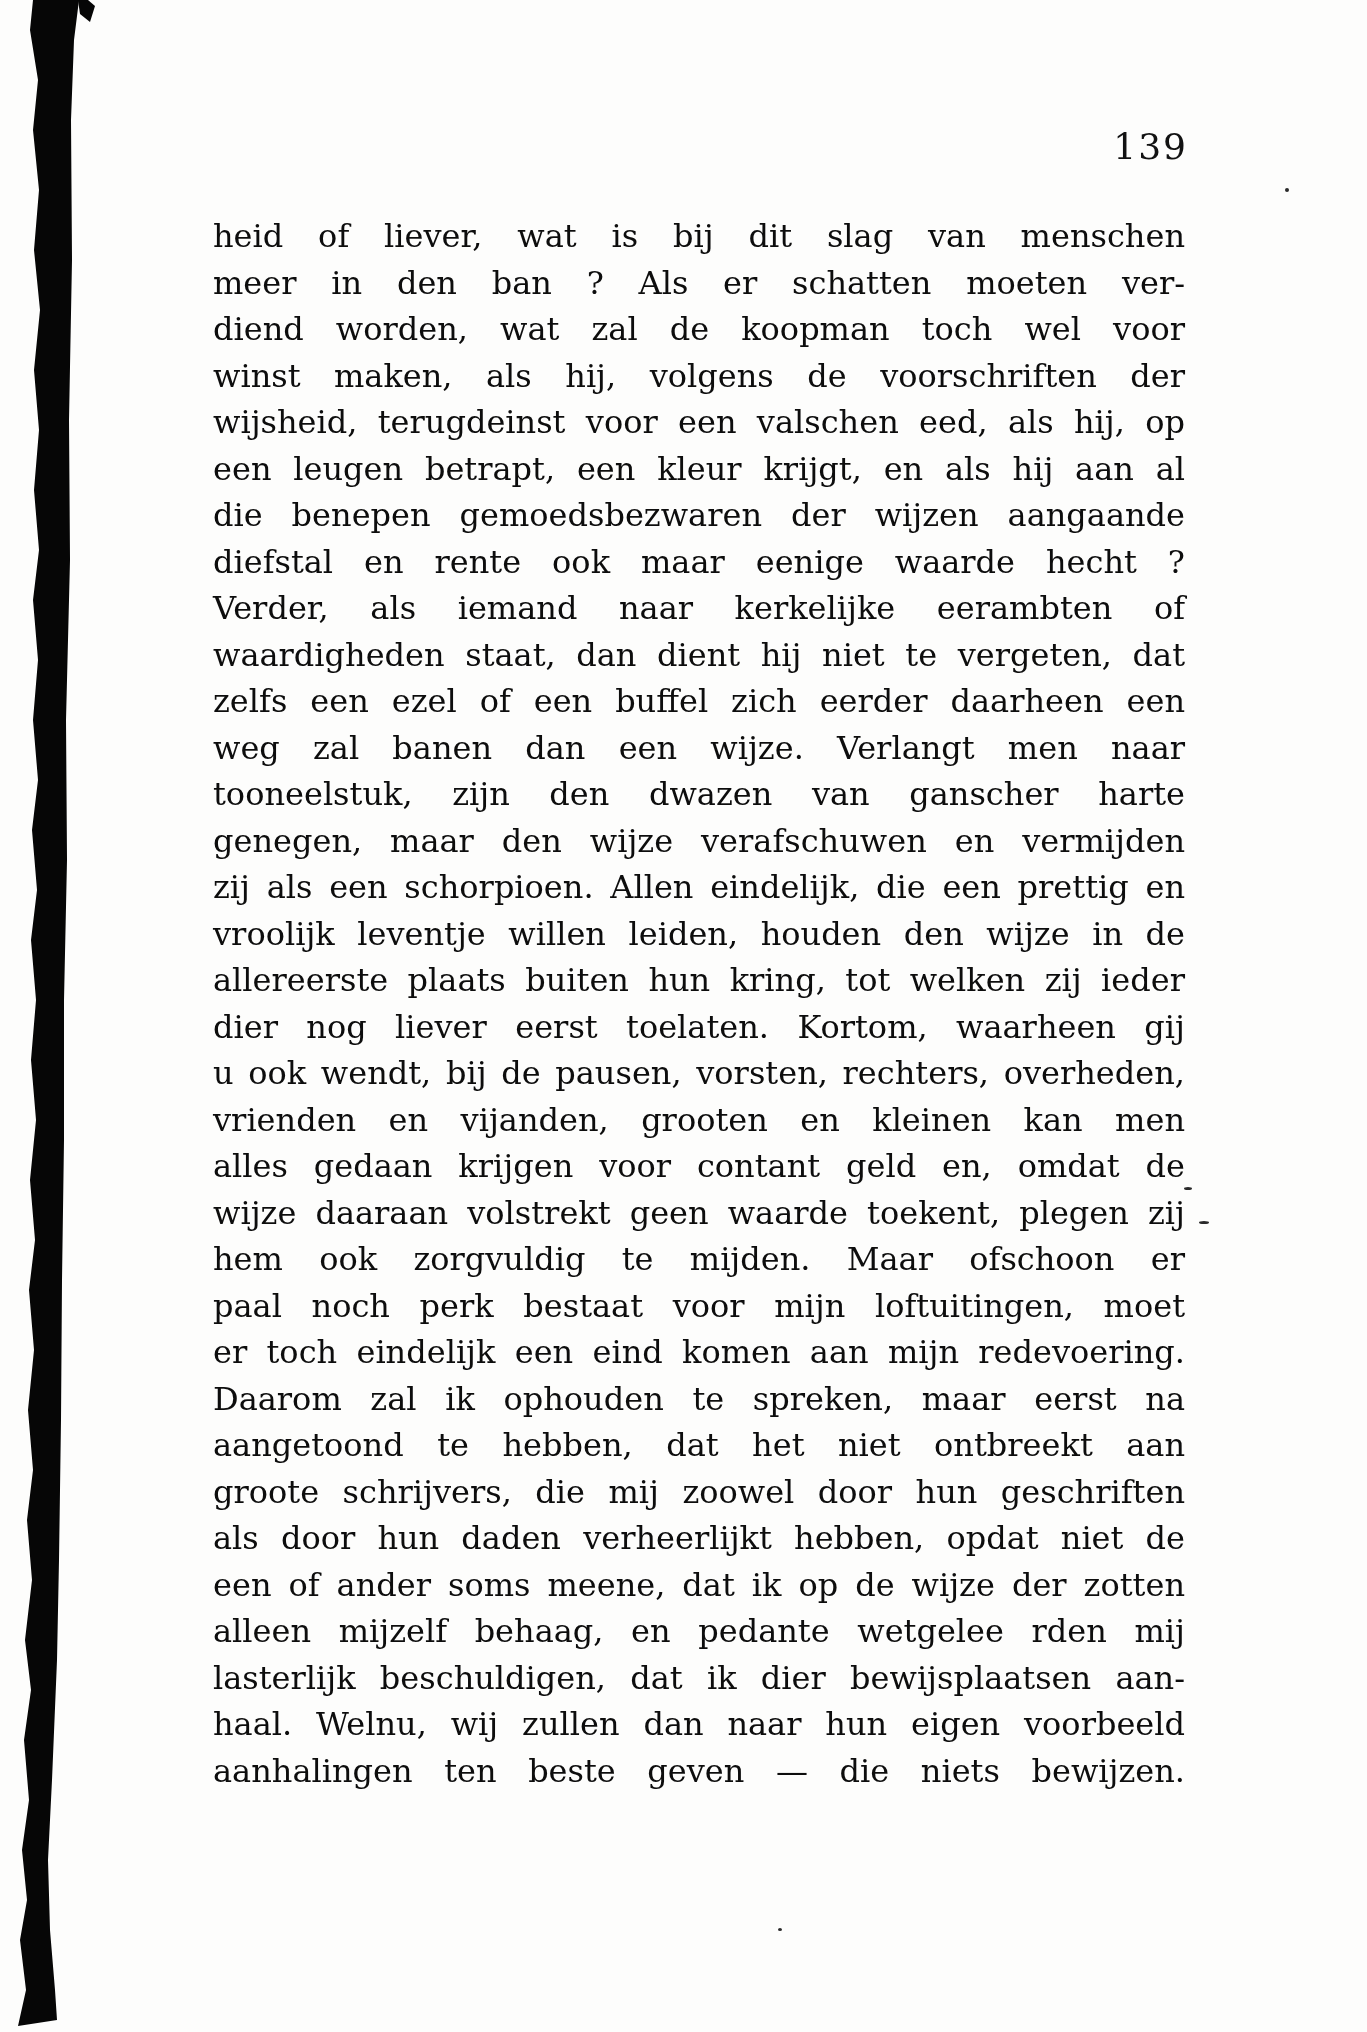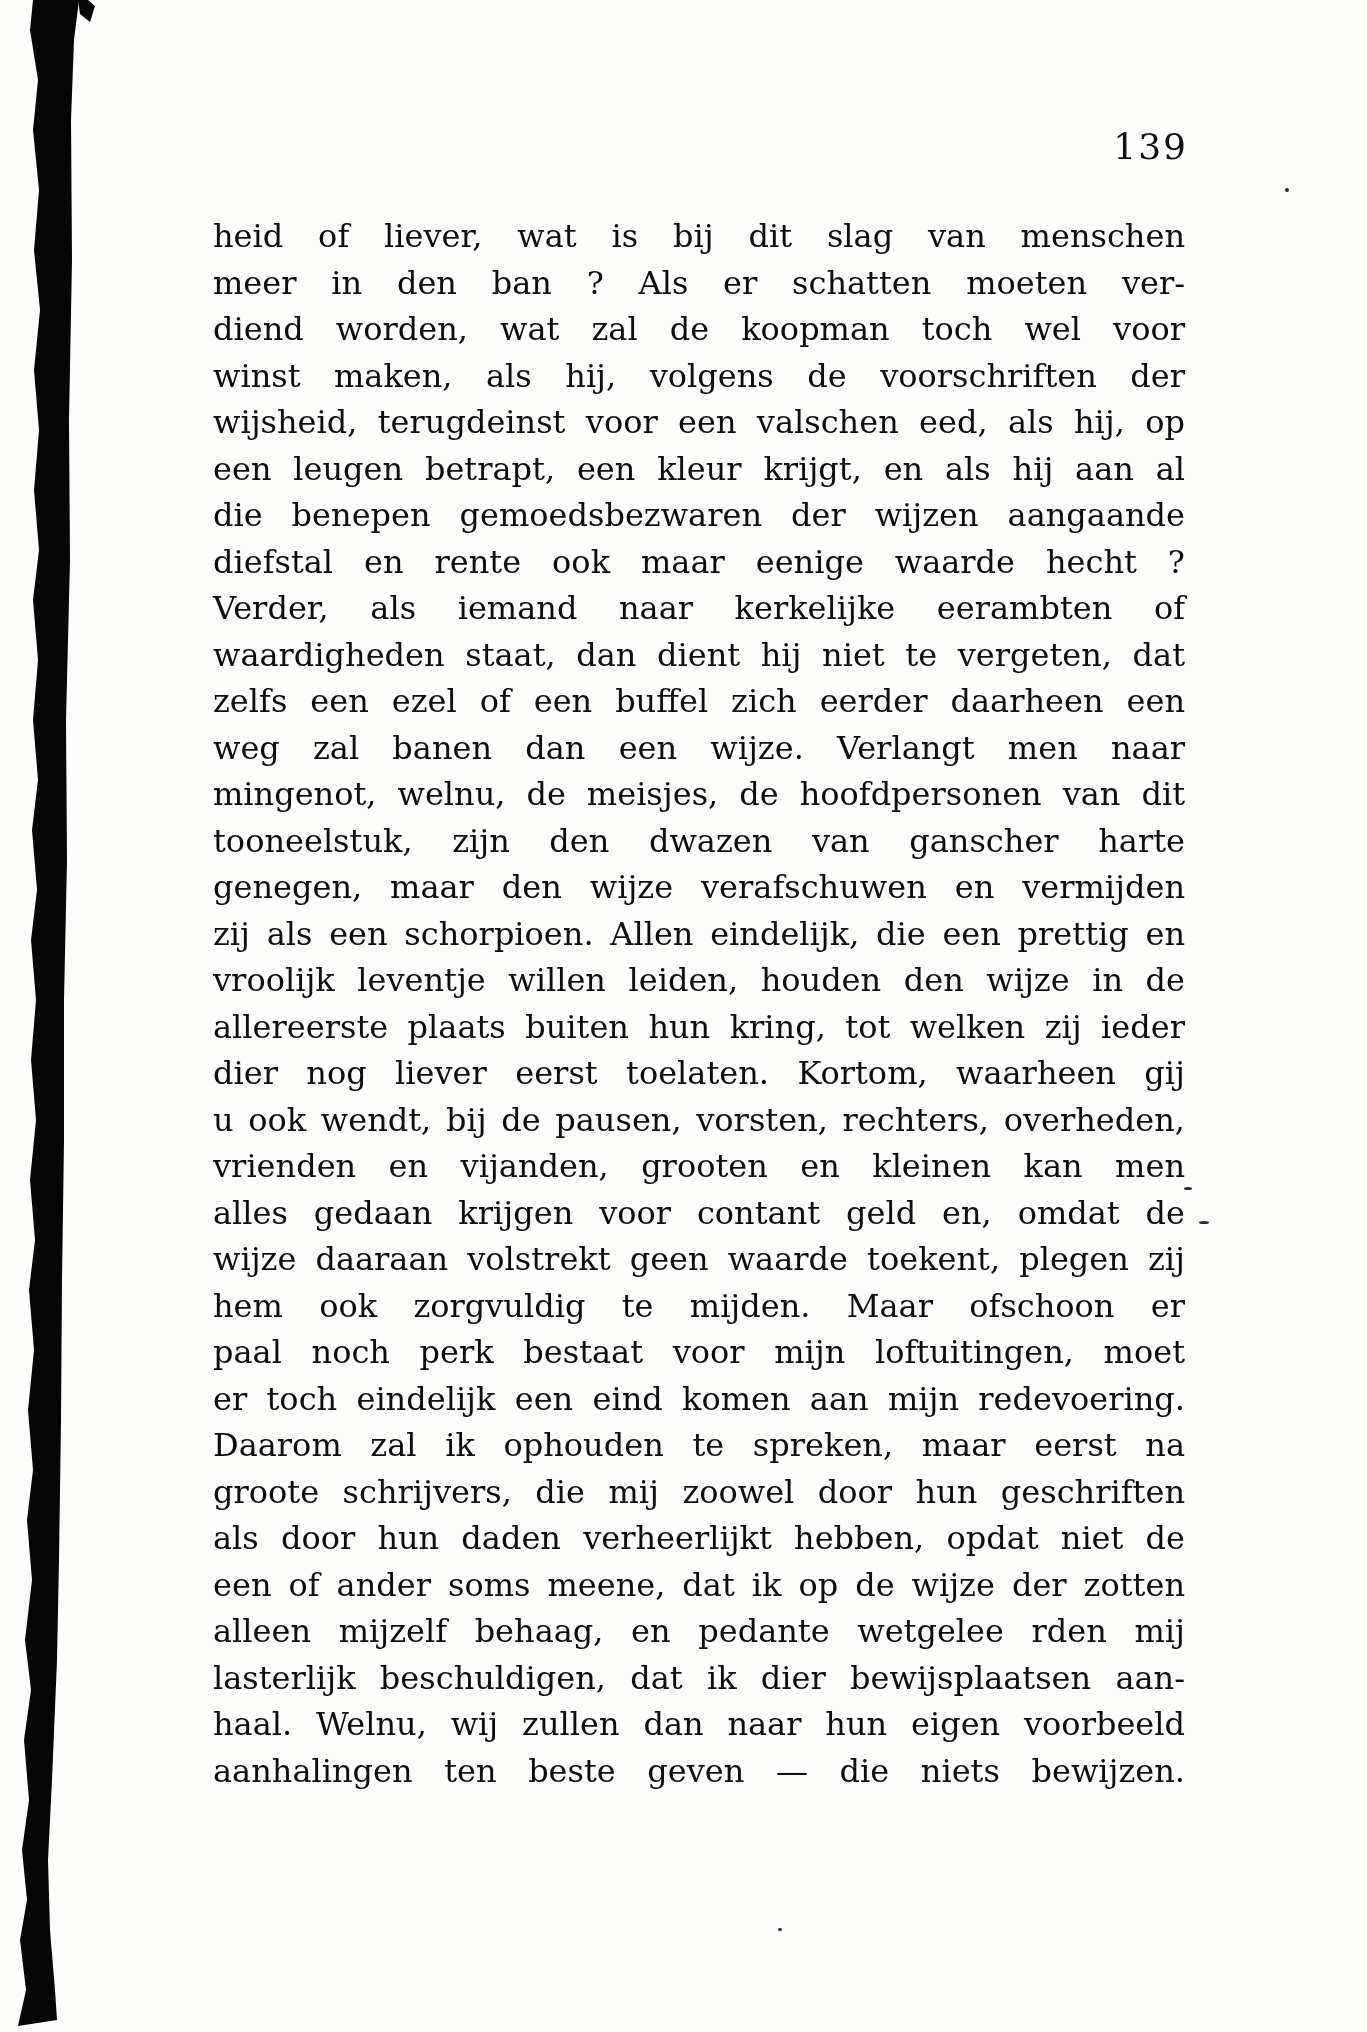--- a/index.html
+++ b/index.html
@@ -91,35 +91,35 @@
     <div class="text-line">diend worden, wat zal de koopman toch wel voor</div>
     <div class="text-line">winst maken, als hij, volgens de voorschriften der</div>
     <div class="text-line">wijsheid, terugdeinst voor een valschen eed, als hij, op</div>
     <div class="text-line">een leugen betrapt, een kleur krijgt, en als hij aan al</div>
     <div class="text-line">die benepen gemoedsbezwaren der wijzen aangaande</div>
     <div class="text-line">diefstal en rente ook maar eenige waarde hecht ?</div>
     <div class="text-line">Verder, als iemand naar kerkelijke eerambten of</div>
     <div class="text-line">waardigheden staat, dan dient hij niet te vergeten, dat</div>
     <div class="text-line">zelfs een ezel of een buffel zich eerder daarheen een</div>
     <div class="text-line">weg zal banen dan een wijze. Verlangt men naar</div>
-    <div class="text-line">mingenot, welnu, de meisjes, de hoofdpersonen van dit</div>
     <div class="text-line">tooneelstuk, zijn den dwazen van ganscher harte</div>
     <div class="text-line">genegen, maar den wijze verafschuwen en vermijden</div>
     <div class="text-line">zij als een schorpioen. Allen eindelijk, die een prettig en</div>
     <div class="text-line">vroolijk leventje willen leiden, houden den wijze in de</div>
     <div class="text-line">allereerste plaats buiten hun kring, tot welken zij ieder</div>
     <div class="text-line">dier nog liever eerst toelaten. Kortom, waarheen gij</div>
     <div class="text-line">u ook wendt, bij de pausen, vorsten, rechters, overheden,</div>
     <div class="text-line">vrienden en vijanden, grooten en kleinen kan men</div>
     <div class="text-line">alles gedaan krijgen voor contant geld en, omdat de</div>
     <div class="text-line">wijze daaraan volstrekt geen waarde toekent, plegen zij</div>
     <div class="text-line">hem ook zorgvuldig te mijden. Maar ofschoon er</div>
     <div class="text-line">paal noch perk bestaat voor mijn loftuitingen, moet</div>
     <div class="text-line">er toch eindelijk een eind komen aan mijn redevoering.</div>
     <div class="text-line">Daarom zal ik ophouden te spreken, maar eerst na</div>
+    <div class="text-line">aangetoond te hebben, dat het niet ontbreekt aan</div>
     <div class="text-line">groote schrijvers, die mij zoowel door hun geschriften</div>
     <div class="text-line">als door hun daden verheerlijkt hebben, opdat niet de</div>
     <div class="text-line">een of ander soms meene, dat ik op de wijze der zotten</div>
     <div class="text-line">alleen mijzelf behaag, en pedante wetgelee rden mij</div>
     <div class="text-line">lasterlijk beschuldigen, dat ik dier bewijsplaatsen aan-</div>
     <div class="text-line">haal. Welnu, wij zullen dan naar hun eigen voorbeeld</div>
     <div class="text-line">aanhalingen ten beste geven — die niets bewijzen.</div>
   </main>
 
   <div class="speck s1"></div>

